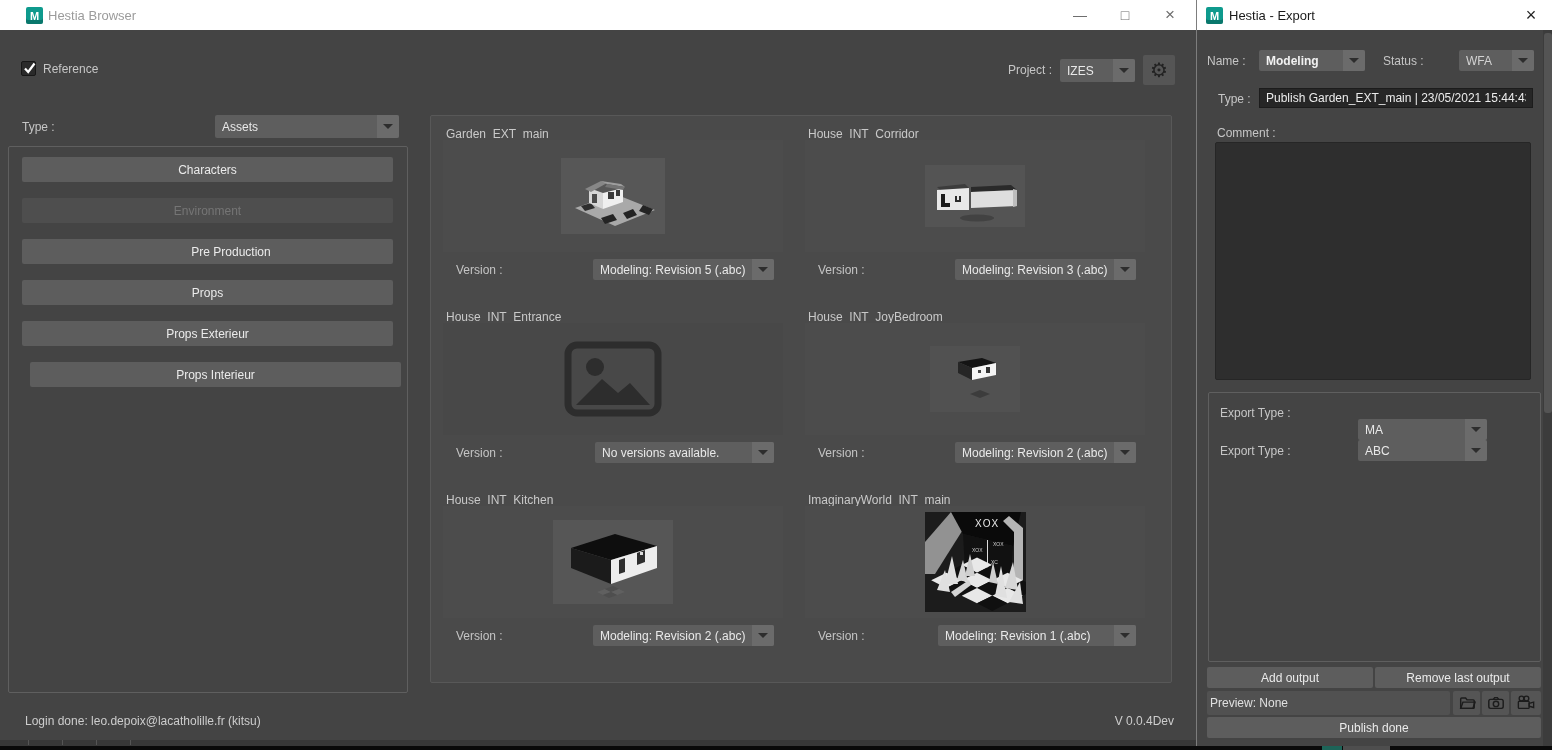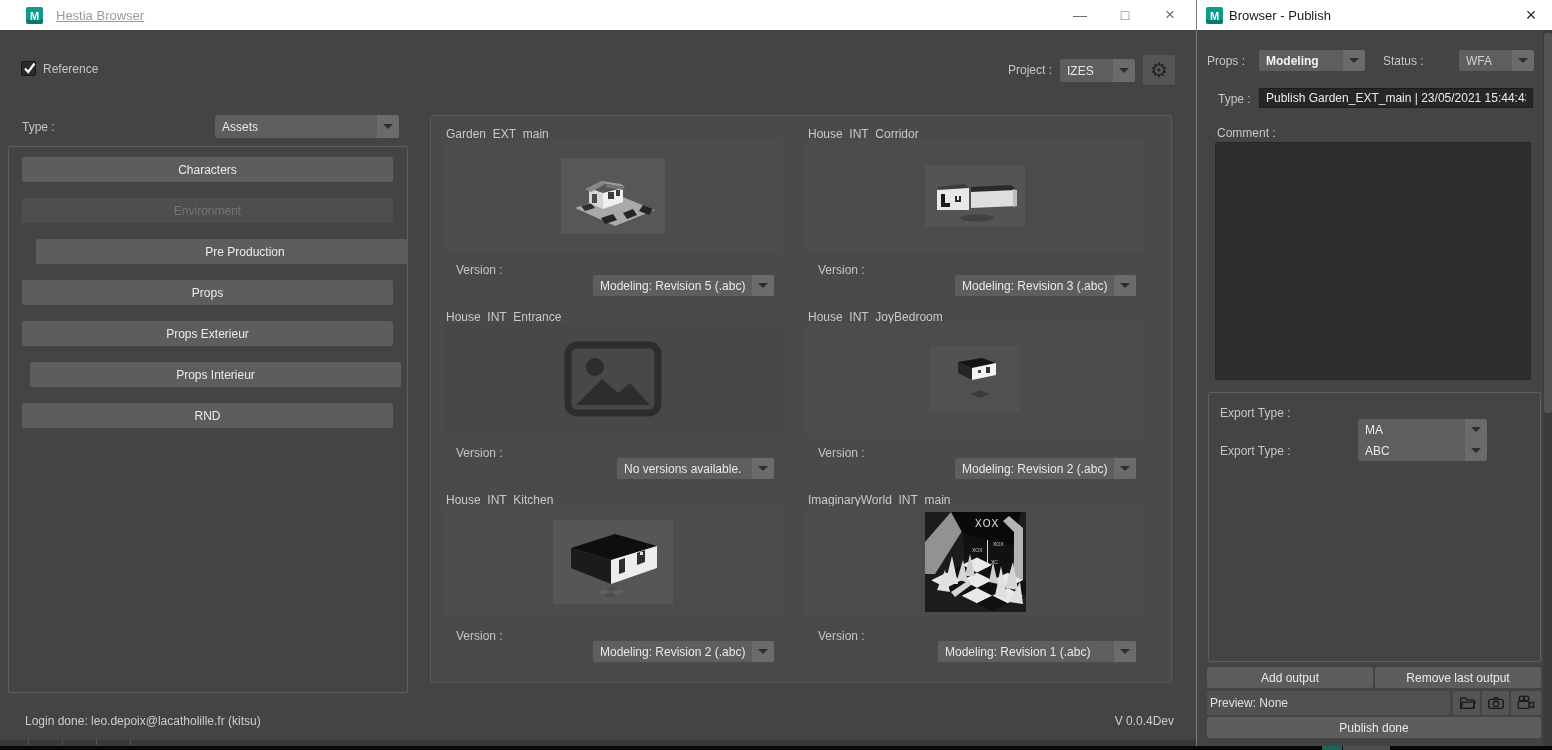--- a/index.html
+++ b/index.html
@@ -21,21 +21,21 @@
   .btn{background:#5d5d5d;color:#ebebeb;font-size:12px;display:flex;align-items:center;
     justify-content:center;border-radius:2px;border:none;cursor:default;}
   .btn.disabled{background:#4e4e4e;color:#757575;}
   .panel{border:1px solid #5f5f5f;border-radius:2px;}
   .card{position:absolute;width:340px;height:155px;}
   .card-title{position:absolute;left:3px;top:0;font-size:12px;color:#c9c9c9;}
   .thumb{position:absolute;left:0;top:13px;width:340px;height:112px;background:#4c4c4c;
     display:flex;align-items:center;justify-content:center;text-align:right;}
   .vrow{position:absolute;left:0;top:132px;width:340px;height:22px;}
   .vlabel{position:absolute;left:13px;top:4px;font-size:12px;color:#c4c4c4;}
-  .vdd{position:absolute;right:9px;top:0;height:21px;margin-top:16px;}
+  .vdd{position:absolute;right:9px;top:0;height:21px;}
   .ibtn{background:#555;border-radius:2px;display:flex;align-items:center;justify-content:center;}
   input.txt{background:#262626;border:1px solid #1c1c1c;color:#ececec;font-size:12px;
     padding:0 6px;font-family:"Liberation Sans",sans-serif;}
   textarea.txt{background:#2e2e2e;border:1px solid #262626;border-radius:2px;resize:none;
     color:#ececec;font-size:12px;font-family:"Liberation Sans",sans-serif;outline:none;}
   svg{display:block;}
 </style>
 </head>
 <body>
 
@@ -48,21 +48,21 @@
     <div class="a" style="left:96px;top:2px;width:1px;height:5px;background:#555;"></div>
     <div class="a" style="left:130px;top:2px;width:1px;height:5px;background:#555;"></div>
     <div class="a" style="left:1322px;top:8px;width:20px;height:4px;background:#1d6458;"></div>
     <div class="a" style="left:1343px;top:8px;width:47px;height:4px;background:#4e4e4e;"></div>
   </div>
 
   <div class="a" style="left:0;top:0;width:1196px;height:740px;background:#444444;">
 
     <div class="titlebar">
       <div class="maya-icon" style="left:26px;">M</div>
-      <span class="title-text" style="left:56px;color:#9b9b9b;text-decoration:underline;">Hestia Browser</span>
+      <span class="title-text" style="left:48px;color:#9b9b9b;">Hestia Browser</span>
       <div class="wbtn" style="left:1059px;">—</div>
       <div class="wbtn" style="left:1104px;">□</div>
       <div class="wbtn" style="left:1149px;font-size:17px;">×</div>
     </div>
 
     <div class="a" style="left:21px;top:61px;width:15px;height:15px;background:#2a2a2a;border:1px solid #171717;border-radius:2px;">
       <svg width="15" height="14" viewBox="0 0 15 14" style="position:absolute;left:0;top:-1px;">
         <polyline points="3,7.5 6.2,11 12.5,2.5" fill="none" stroke="#ffffff" stroke-width="2.2"></polyline>
       </svg>
     </div>
@@ -83,25 +83,24 @@
     <div class="a dd" style="left:215px;top:115px;width:184px;height:23px;">
       <span class="t">Assets</span>
       <span class="arr">
           <span class="tri"></span>
         </span>
     </div>
 
     <div class="a panel" style="left:8px;top:146px;width:400px;height:547px;">
       <button class="btn a" style="left:13px;top:10px;width:371px;height:25px;">Characters</button>
       <button class="btn disabled a" style="left:13px;top:51px;width:371px;height:25px;">Environment</button>
-      <button class="btn a" style="left:27px;top:92px;width:371px;height:25px;padding-left:47px;">Pre Production</button>
+      <button class="btn a" style="left:13px;top:92px;width:371px;height:25px;padding-left:47px;">Pre Production</button>
       <button class="btn a" style="left:13px;top:133px;width:371px;height:25px;">Props</button>
       <button class="btn a" style="left:13px;top:174px;width:371px;height:25px;">Props Exterieur</button>
       <button class="btn a" style="left:13px;top:215px;width:371px;height:25px;margin-left:8px;">Props Interieur</button>
-      <button class="btn a" style="left:13px;top:256px;width:371px;height:25px;">RND</button>
     </div>
 
     <div class="a panel" style="left:430px;top:115px;width:742px;height:568px;background:#4a4a4a;border-color:#585858;"></div>
 
     <div class="card" style="left:443px;top:127px;">
       <div class="card-title">Garden_EXT_main</div>
       <div class="thumb">
         <svg width="104" height="76" viewBox="0 0 104 76">
           <rect width="104" height="76" fill="#575757"></rect>
           <polygon points="14,50 54,36 94,52 54,68" fill="#a9a9a9"></polygon>
@@ -162,21 +161,21 @@
       <div class="card-title">House_INT_Entrance</div>
       <div class="thumb" style="background:#484848;">
         <svg width="98" height="76" viewBox="0 0 98 76">
           <rect x="4" y="4" width="90" height="68" rx="9" fill="none" stroke="#2d2d2d" stroke-width="7"></rect>
           <circle cx="31" cy="26" r="9" fill="#2d2d2d"></circle>
           <polygon points="12,64 38,38 54,52 66,42 86,64" fill="#2d2d2d"></polygon>
         </svg>
       </div>
       <div class="vrow">
         <span class="vlabel">Version :</span>
-        <div class="dd vdd" style="width:157px;">
+        <div class="dd vdd" style="width:179px;">
           <span class="t">No versions available.</span>
           <span class="arr">
               <span class="tri"></span>
             </span>
         </div>
       </div>
     </div>
 
     <div class="card" style="left:805px;top:310px;">
       <div class="card-title">House_INT_JoyBedroom</div>
@@ -281,25 +280,25 @@
     </div>
 
     <span class="a" style="left:25px;top:714px;font-size:12px;color:#cdcdcd;">Login done: leo.depoix@lacatholille.fr (kitsu)</span>
     <span class="a" style="left:1074px;top:714px;width:100px;text-align:right;font-size:12px;color:#cdcdcd;">V 0.0.4Dev</span>
   </div>
 
   <div class="a" style="left:1196px;top:0;width:356px;height:746px;background:#444444;border-left:1px solid #7d7d7d;">
 
     <div class="titlebar">
       <div class="maya-icon" style="left:9px;">M</div>
-      <span class="title-text" style="left:32px;color:#1a1a1a;">Browser - Publish</span>
+      <span class="title-text" style="left:32px;color:#1a1a1a;">Hestia - Export</span>
       <div class="wbtn" style="left:314px;width:40px;color:#222;font-size:18px;">×</div>
     </div>
 
-    <span class="a label" style="left:10px;top:54px;">Props :</span>
+    <span class="a label" style="left:10px;top:54px;">Name :</span>
     <div class="a dd" style="left:62px;top:50px;width:106px;height:21px;">
       <span class="t" style="font-weight:bold;color:#f2f2f2;">Modeling</span>
       <span class="arr">
           <span class="tri"></span>
         </span>
     </div>
     <span class="a label" style="left:186px;top:54px;">Status :</span>
     <div class="a dd" style="left:262px;top:50px;width:75px;height:21px;">
       <span class="t" style="color:#d3d3d3;">WFA</span>
       <span class="arr">

